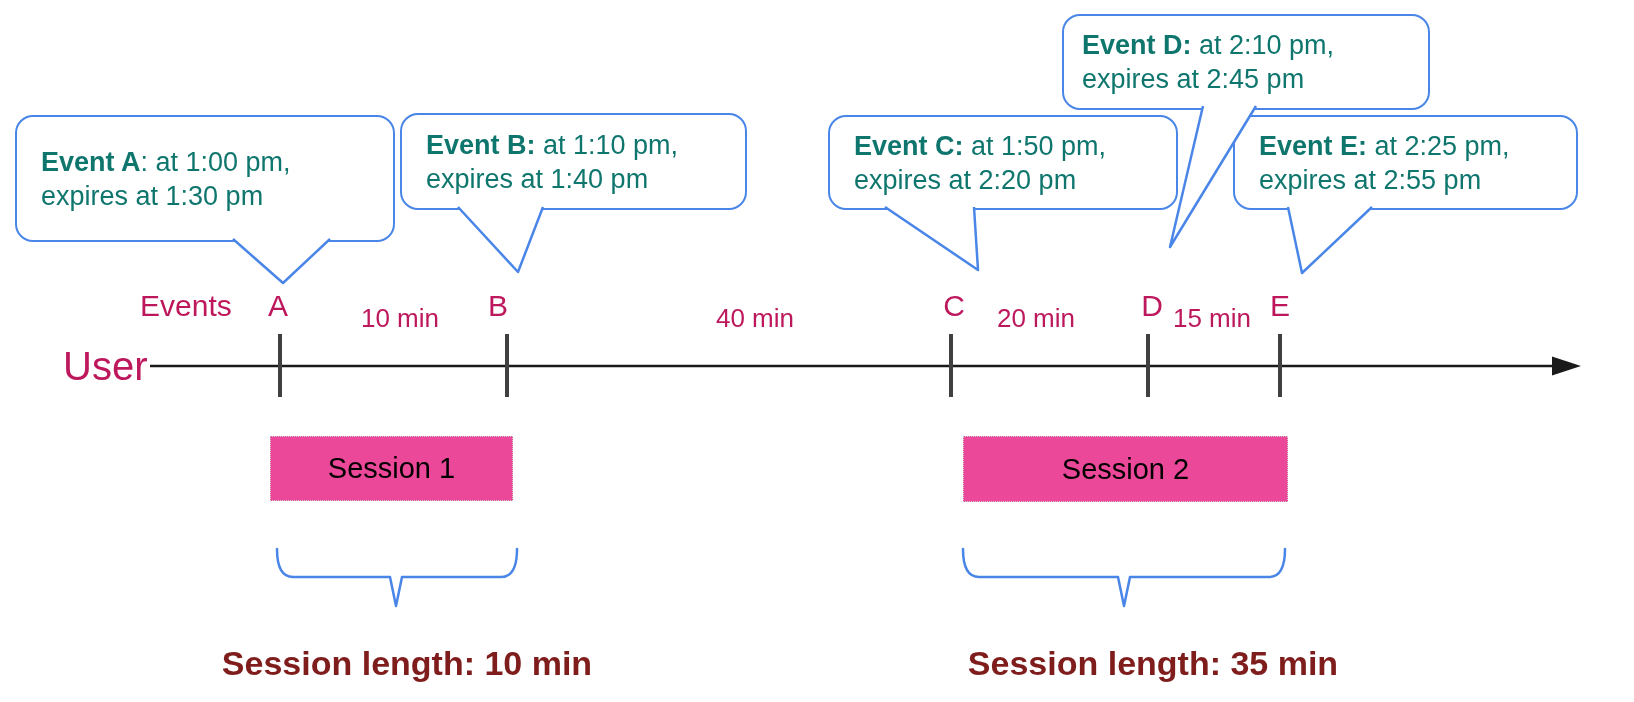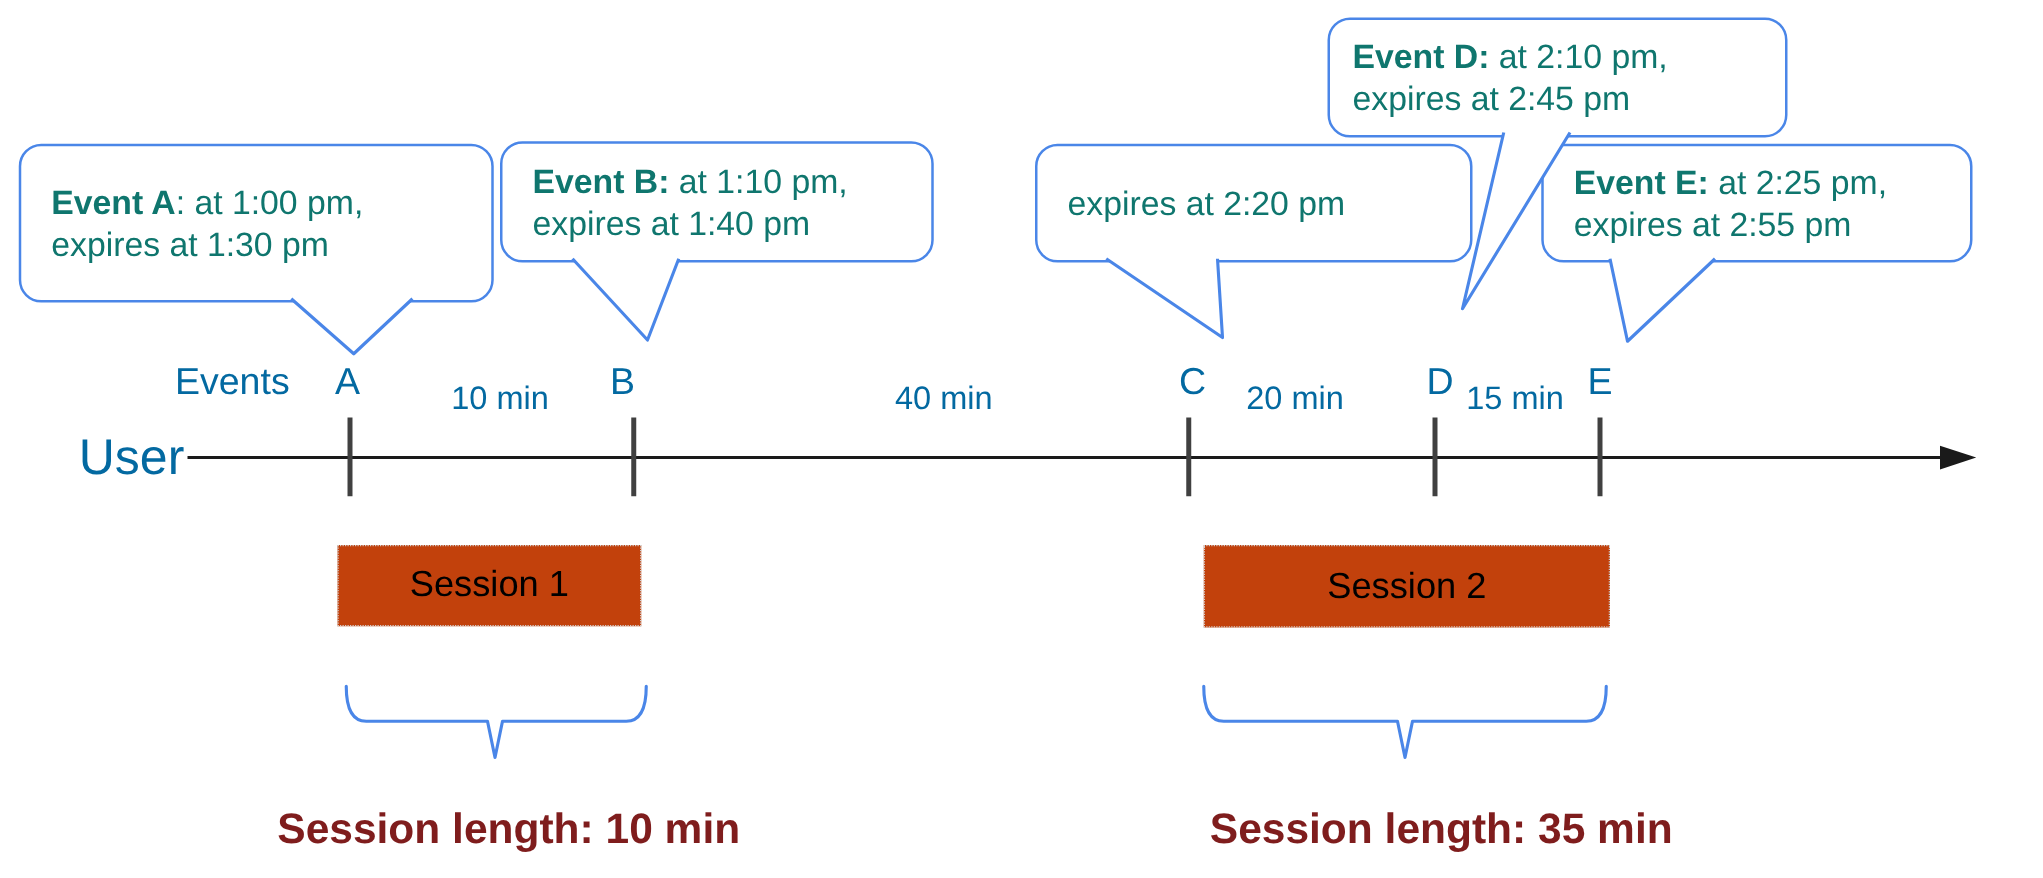--- a/index.html
+++ b/index.html
@@ -13,25 +13,25 @@
     position:absolute;box-sizing:border-box;background:#fff;
     border:2.5px solid #4a86e8;border-radius:18px;
     display:flex;flex-direction:column;justify-content:center;
     font-size:27px;line-height:34px;padding-left:24px;color:#0f766e;
   }
   .bubble .bold{font-weight:bold;}
   .bubble .rest{white-space:pre;}
   .bubble-line{white-space:pre;}
   
   .session-box{
-    position:absolute;box-sizing:border-box;background:#c2410c;border:1px dotted #cfcfcf;
+    position:absolute;box-sizing:border-box;background:#ec4899;border:1px dotted #cfcfcf;
     display:flex;align-items:center;justify-content:center;font-size:29px;color:#000;
   }
   
-  .lbl{position:absolute;white-space:pre;color:#0369a1;}
+  .lbl{position:absolute;white-space:pre;color:#be185d;}
   .center{transform:translateX(-50%);}
   .user-lbl{font-size:40px;}
   .events-lbl{font-size:30px;}
   .mark-lbl{font-size:30px;}
   .gap-lbl{font-size:26px;}
   .len-lbl{font-size:34px;color:#7f1d1d;font-weight:bold;}
 </style>
 </head>
 <body>
 
@@ -53,20 +53,21 @@
     <div class="bubble-line"><span class="bold">Event A</span><span class="rest">: at 1:00 pm,</span></div>
     <div class="bubble-line">expires at 1:30 pm</div>
   </div>
 
   <div class="bubble" style="left:400px;top:113px;width:347px;height:97px;">
     <div class="bubble-line"><span class="bold">Event B:</span><span class="rest"> at 1:10 pm,</span></div>
     <div class="bubble-line">expires at 1:40 pm</div>
   </div>
 
   <div class="bubble" style="left:828px;top:115px;width:350px;height:95px;">
+    <div class="bubble-line"><span class="bold">Event C:</span><span class="rest"> at 1:50 pm,</span></div>
     <div class="bubble-line">expires at 2:20 pm</div>
   </div>
 
   <div class="bubble" style="left:1062px;top:14px;width:368px;height:96px;padding-left:18px;">
     <div class="bubble-line"><span class="bold">Event D:</span><span class="rest"> at 2:10 pm,</span></div>
     <div class="bubble-line">expires at 2:45 pm</div>
   </div>
 
   <div class="bubble" style="left:1233px;top:115px;width:345px;height:95px;">
     <div class="bubble-line"><span class="bold">Event E:</span><span class="rest"> at 2:25 pm,</span></div>

